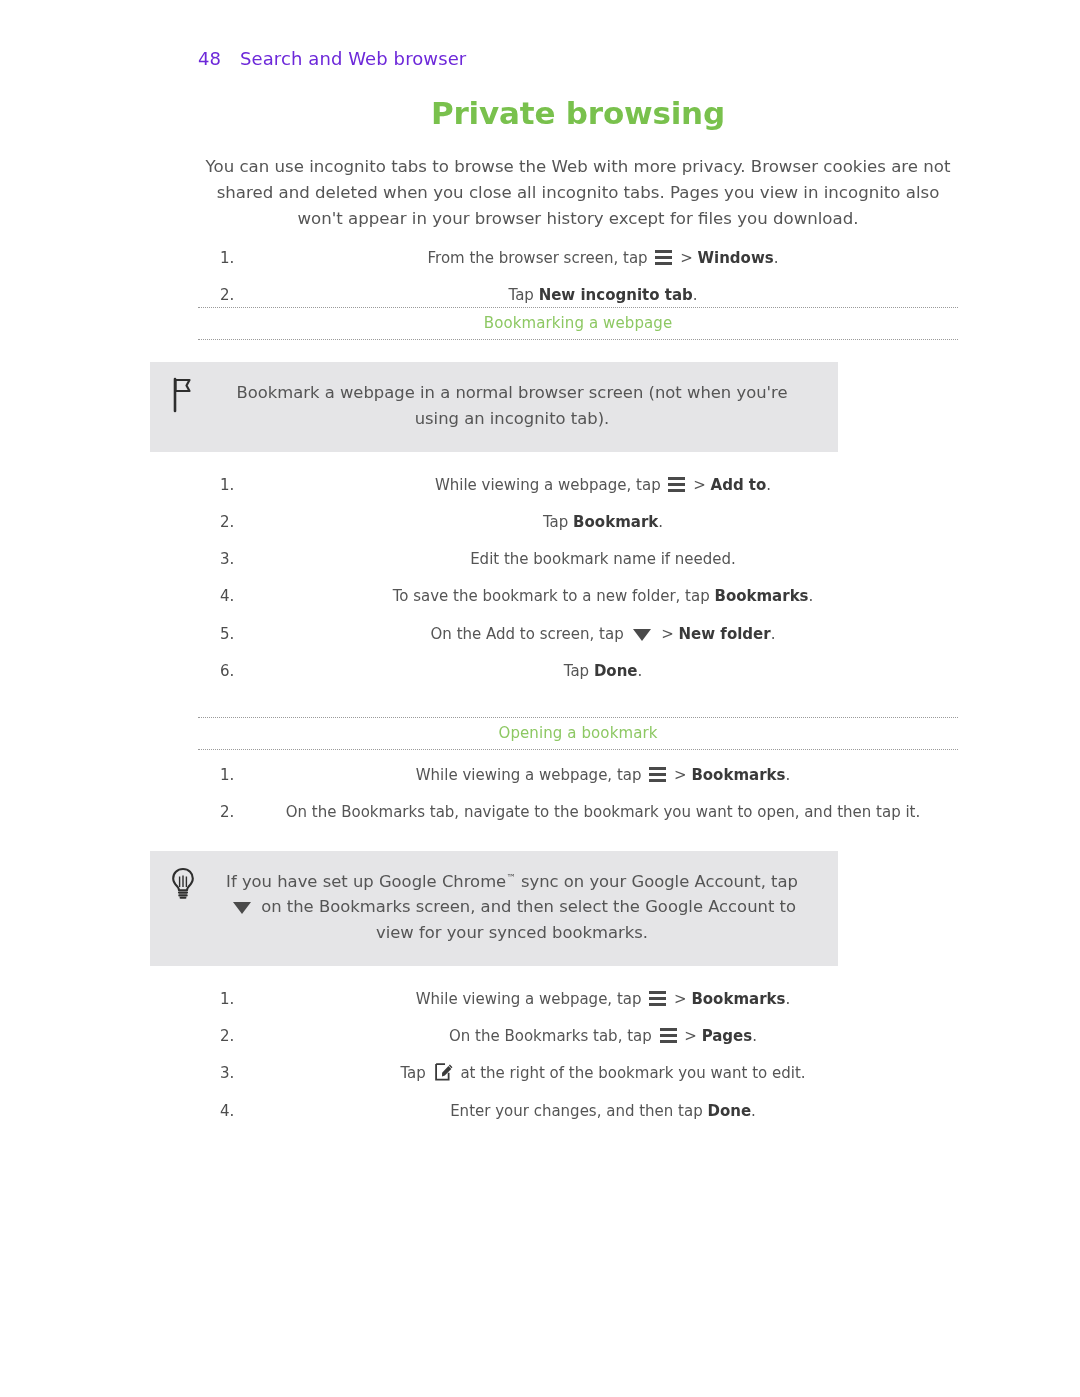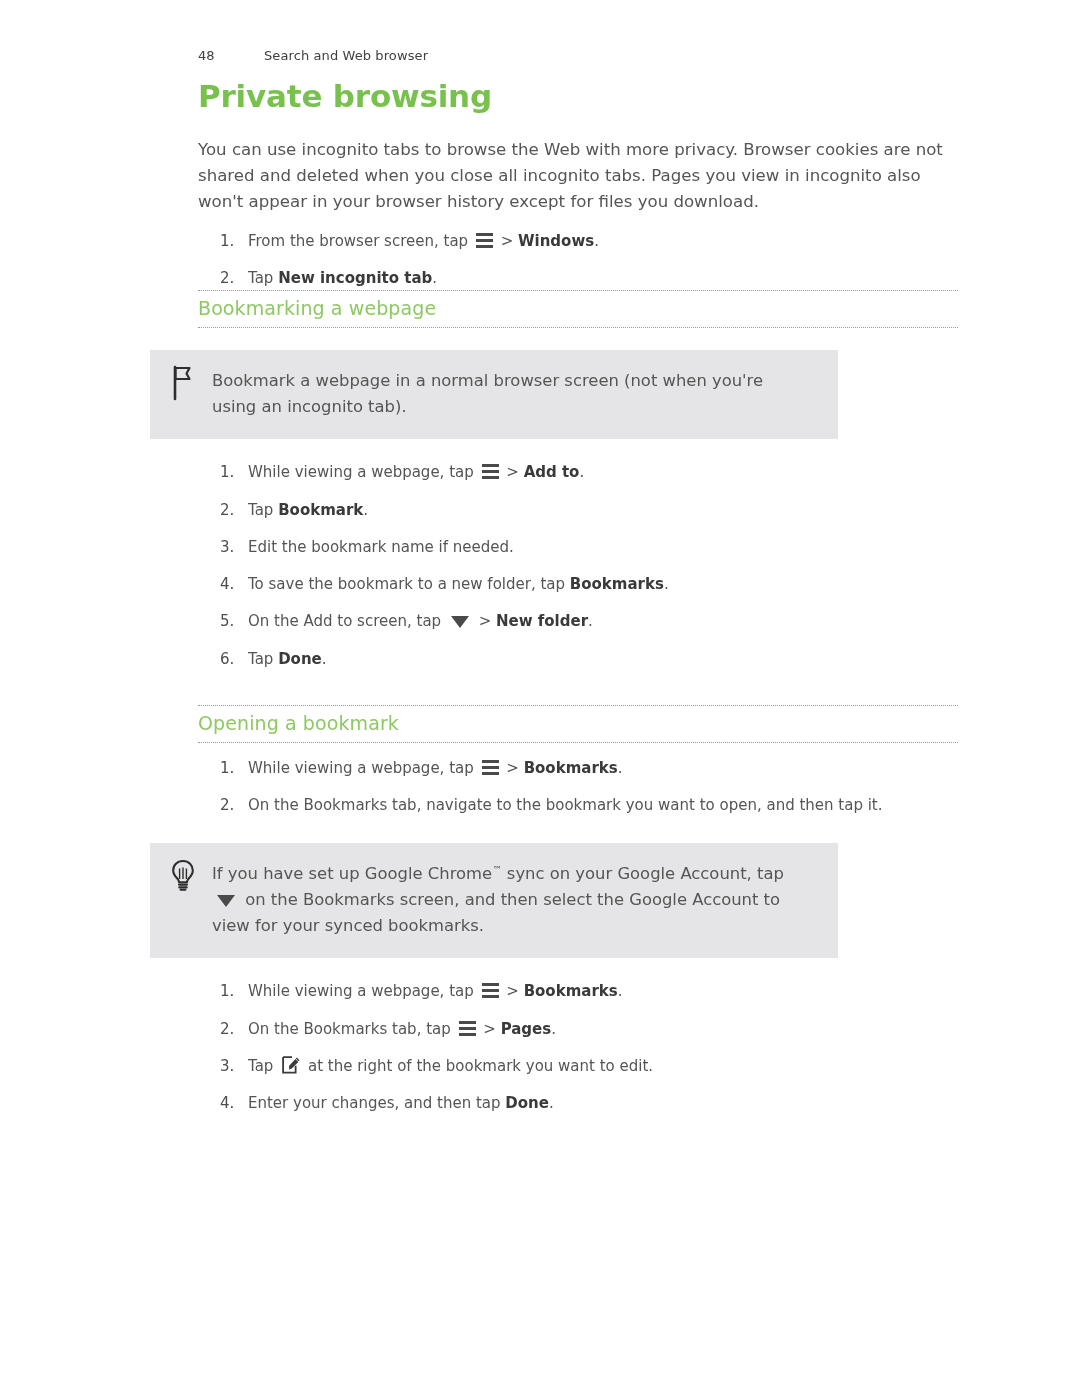--- a/index.html
+++ b/index.html
@@ -23,36 +23,36 @@
     box-sizing: border-box;
   }
 
   
   .page-header {
     position: absolute;
     left: 198px;
     top: 48px;
     display: flex;
     align-items: baseline;
-    font-size: 13px;
-    color: #404040;
+    font-size: 18px;
+    color: #6d28d9;
     letter-spacing: .1px;
-    gap: 24px;
   }
   .page-header .pnum {
     width: 42px;
     display: inline-block;
   }
 
   
   .content {
     position: absolute;
     left: 198px;
-    top: 79px;
+    top: 96px;
     width: 760px;
+    text-align: center;
   }
 
   h1.h-main {
     font-size: 31px;
     line-height: 1.16;
     font-weight: bold;
     color: #79c14d;
     margin: 0 0 22px 0;
     letter-spacing: -0.2px;
   }
@@ -70,21 +70,21 @@
 
   
   .subhead {
     border-top: 1px dotted #9a9a9a;
     border-bottom: 1px dotted #9a9a9a;
     padding: 6px 0 7px 0;
     margin: 0 0 14px 0;
   }
   .subhead h2 {
     margin: 0;
-    font-size: 19px;
+    font-size: 15px;
     font-weight: normal;
     color: #8dc863;
     letter-spacing: .1px;
     line-height: 1.2;
   }
 
   
   ol.steps {
     margin: 14px 0 0 0;
     padding: 0;

